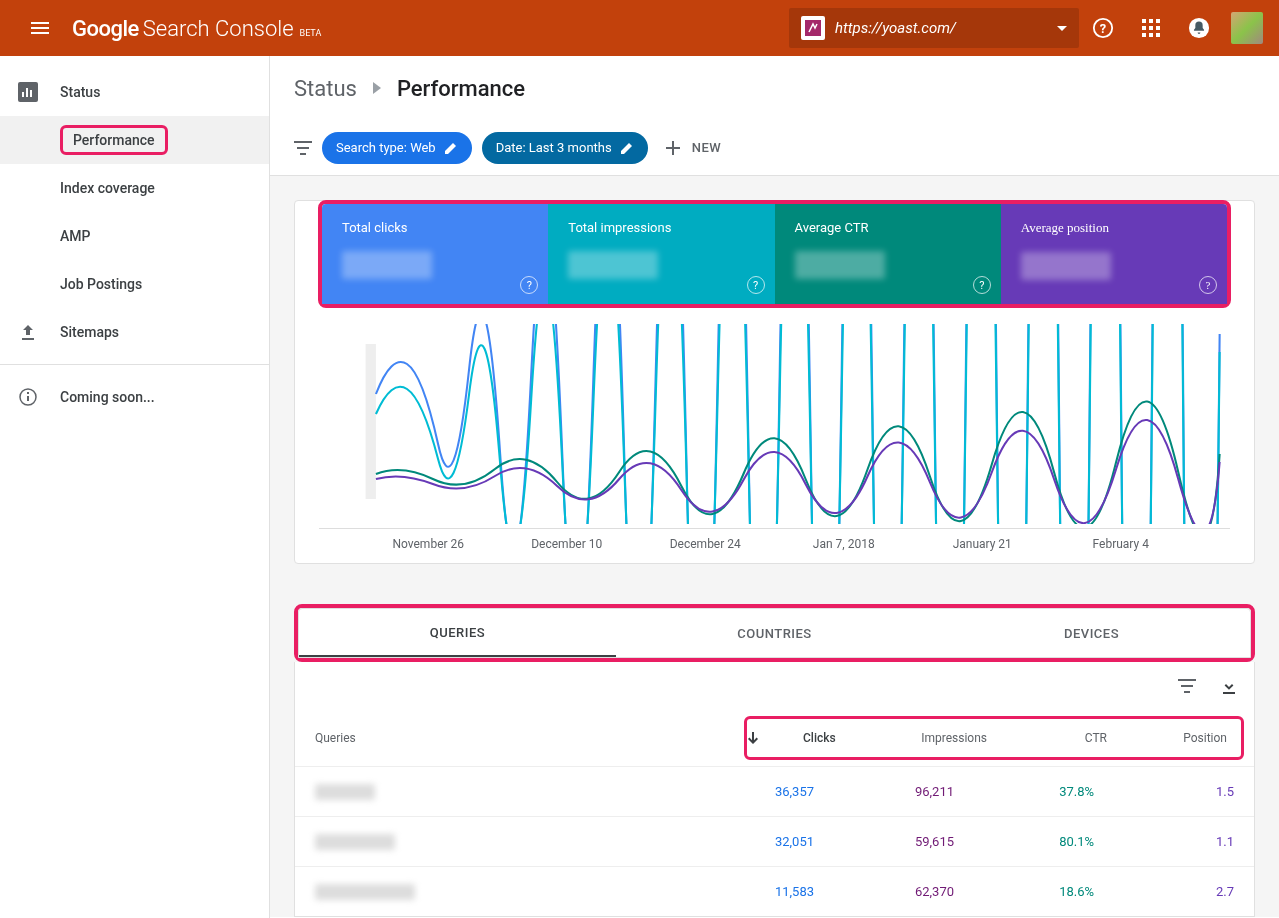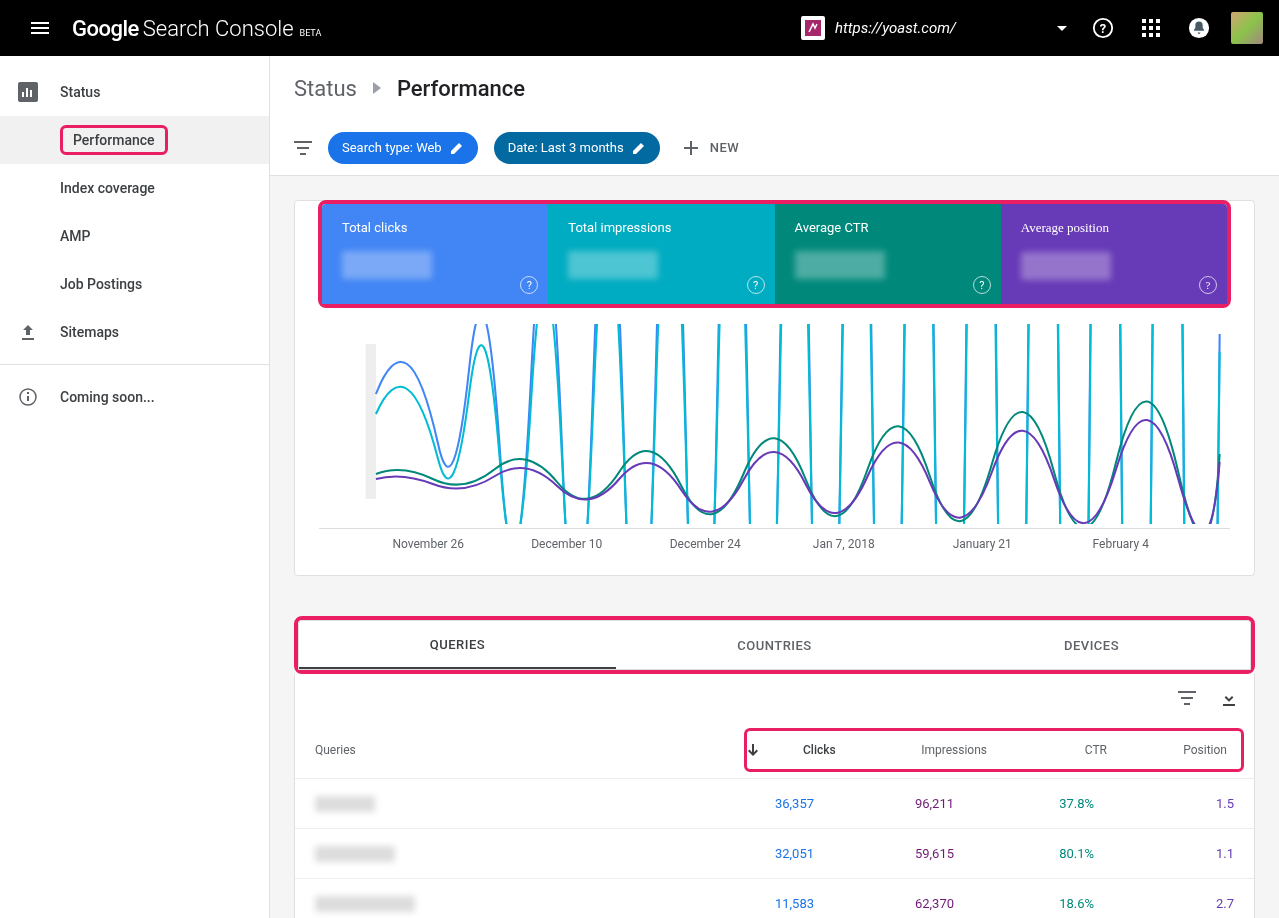--- a/index.html
+++ b/index.html
@@ -1,17 +1,17 @@
 <!DOCTYPE html>
 <html><head>
 <meta charset="utf-8">
 <style>
 * { box-sizing: border-box; margin: 0; padding: 0; }
 body { font-family: 'Roboto', Arial, sans-serif; background: #f5f5f5; color: #3c4043; width: 1279px; }
-.header { background: #000000; height: 56px; display: flex; align-items: center; padding: 0 16px; color: #fff; }
+.header { background: #c2410c; height: 56px; display: flex; align-items: center; padding: 0 16px; color: #fff; }
 .menu-btn { width: 48px; height: 48px; display: flex; align-items: center; justify-content: center; cursor: pointer; }
 .logo { display: flex; align-items: baseline; gap: 4px; margin-left: 8px; }
 .logo-google { font-size: 22px; font-weight: 500; letter-spacing: -0.5px; }
 .logo-sc { font-size: 22px; font-weight: 300; }
 .logo-beta { font-size: 9px; vertical-align: super; margin-left: 2px; }
 .header-spacer { flex: 1; }
 .property-select { background: rgba(0,0,0,0.15); height: 40px; width: 290px; display: flex; align-items: center; padding: 0 12px; border-radius: 2px; cursor: pointer; gap: 10px; }
 .property-favicon { width: 24px; height: 24px; background: #fff; display: flex; align-items: center; justify-content: center; border-radius: 2px; }
 .property-url { flex: 1; font-size: 15px; font-style: italic; }
 .header-icon { width: 48px; height: 48px; display: flex; align-items: center; justify-content: center; cursor: pointer; }
@@ -24,39 +24,39 @@
 .sidebar-item .label { font-weight: 500; }
 .sidebar-item.indent .label { margin-left: 44px; }
 .sidebar-item.indent { padding: 0 16px; }
 .sidebar-divider { height: 1px; background: #e0e0e0; margin: 8px 0; }
 .highlight-box { border: 3px solid #e91e63; border-radius: 6px; display: inline-block; padding: 4px 10px; margin-left: 44px; }
 .main { flex: 1; background: #fff; }
 .breadcrumb { height: 64px; display: flex; align-items: center; padding: 0 24px; gap: 16px; font-size: 22px; }
 .bc-status { color: #5f6368; cursor: pointer; }
 .bc-perf { font-weight: 500; color: #202124; }
 .main-body { background: #f5f5f5; padding: 0; }
-.filter-bar { height: 56px; display: flex; align-items: center; padding: 0 24px; gap: 16px; border-bottom: 1px solid #e0e0e0; background: #fff; }
+.filter-bar { height: 56px; display: flex; align-items: center; padding: 0 24px; gap: 10px; border-bottom: 1px solid #e0e0e0; background: #fff; }
 .chip { height: 32px; border-radius: 16px; display: flex; align-items: center; padding: 0 14px; gap: 8px; font-size: 13px; cursor: pointer; }
 .chip.blue { background: #1a73e8; color: #fff; }
 .chip.grey { background: #0369a1; color: #fff; }
 .new-btn { display: flex; align-items: center; gap: 12px; color: #5f6368; font-size: 13px; font-weight: 500; cursor: pointer; margin-left: 8px; letter-spacing: 0.5px; }
 .card-area { padding: 24px; }
 .metrics-highlight { border: 4px solid #e91e63; border-radius: 8px; }
 .metrics-row { display: flex; height: 100px; }
 .metric-tile { flex: 1; padding: 16px 20px; position: relative; color: #fff; cursor: pointer; }
 .metric-tile.clicks { background: #4285f4; border-top-left-radius: 4px; }
 .metric-tile.impressions { background: #00acc1; }
 .metric-tile.ctr { background: #00897b; }
 .metric-tile.position { background: #673ab7; border-top-right-radius: 4px; font-family: Liberation Serif, serif; }
 .metric-title { font-size: 13px; margin-bottom: 16px; }
 .metric-value { width: 90px; height: 28px; background: rgba(255,255,255,0.3); filter: blur(3px); border-radius: 2px; }
 .metric-help { position: absolute; right: 10px; bottom: 10px; width: 18px; height: 18px; border: 1.5px solid rgba(255,255,255,0.7); border-radius: 50%; display: flex; align-items: center; justify-content: center; font-size: 11px; }
 .chart-card { background: #fff; border: 1px solid #e0e0e0; border-radius: 4px; padding: 20px 24px 12px; }
 .chart-svg { width: 100%; height: 200px; }
-.chart-axis { display: flex; justify-content: space-between; padding: 12px 40px; font-size: 12px; color: #5f6368; margin-top: 4px; border-top: 1px solid #ddd; padding-top: 8px; }
+.chart-axis { display: flex; justify-content: space-between; padding: 0 40px; font-size: 12px; color: #5f6368; margin-top: 4px; border-top: 1px solid #ddd; padding-top: 8px; }
 .chart-axis span { flex: 1; text-align: center; }
 .tabs-highlight { border: 4px solid #e91e63; border-radius: 8px; margin: 16px 24px 0; }
 .tabs-row { display: flex; background: #fff; border: 1px solid #e0e0e0; border-radius: 4px 4px 0 0; }
 .tab { flex: 1; height: 48px; display: flex; align-items: center; justify-content: center; font-size: 13px; font-weight: 500; letter-spacing: 0.5px; color: #5f6368; cursor: pointer; }
 .tab.active { color: #3c4043; border-bottom: 2px solid #3c4043; }
 .table-card { background: #fff; border: 1px solid #e0e0e0; border-top: none; margin: 0 24px 24px; }
 .table-toolbar { height: 48px; display: flex; align-items: center; justify-content: flex-end; padding: 0 16px; gap: 24px; }
 .table-header { display: flex; padding: 0 20px; height: 56px; align-items: center; font-size: 12px; color: #5f6368; position: relative; }
 .col-q { flex: 1; }
 .col-n { width: 140px; text-align: right; }

